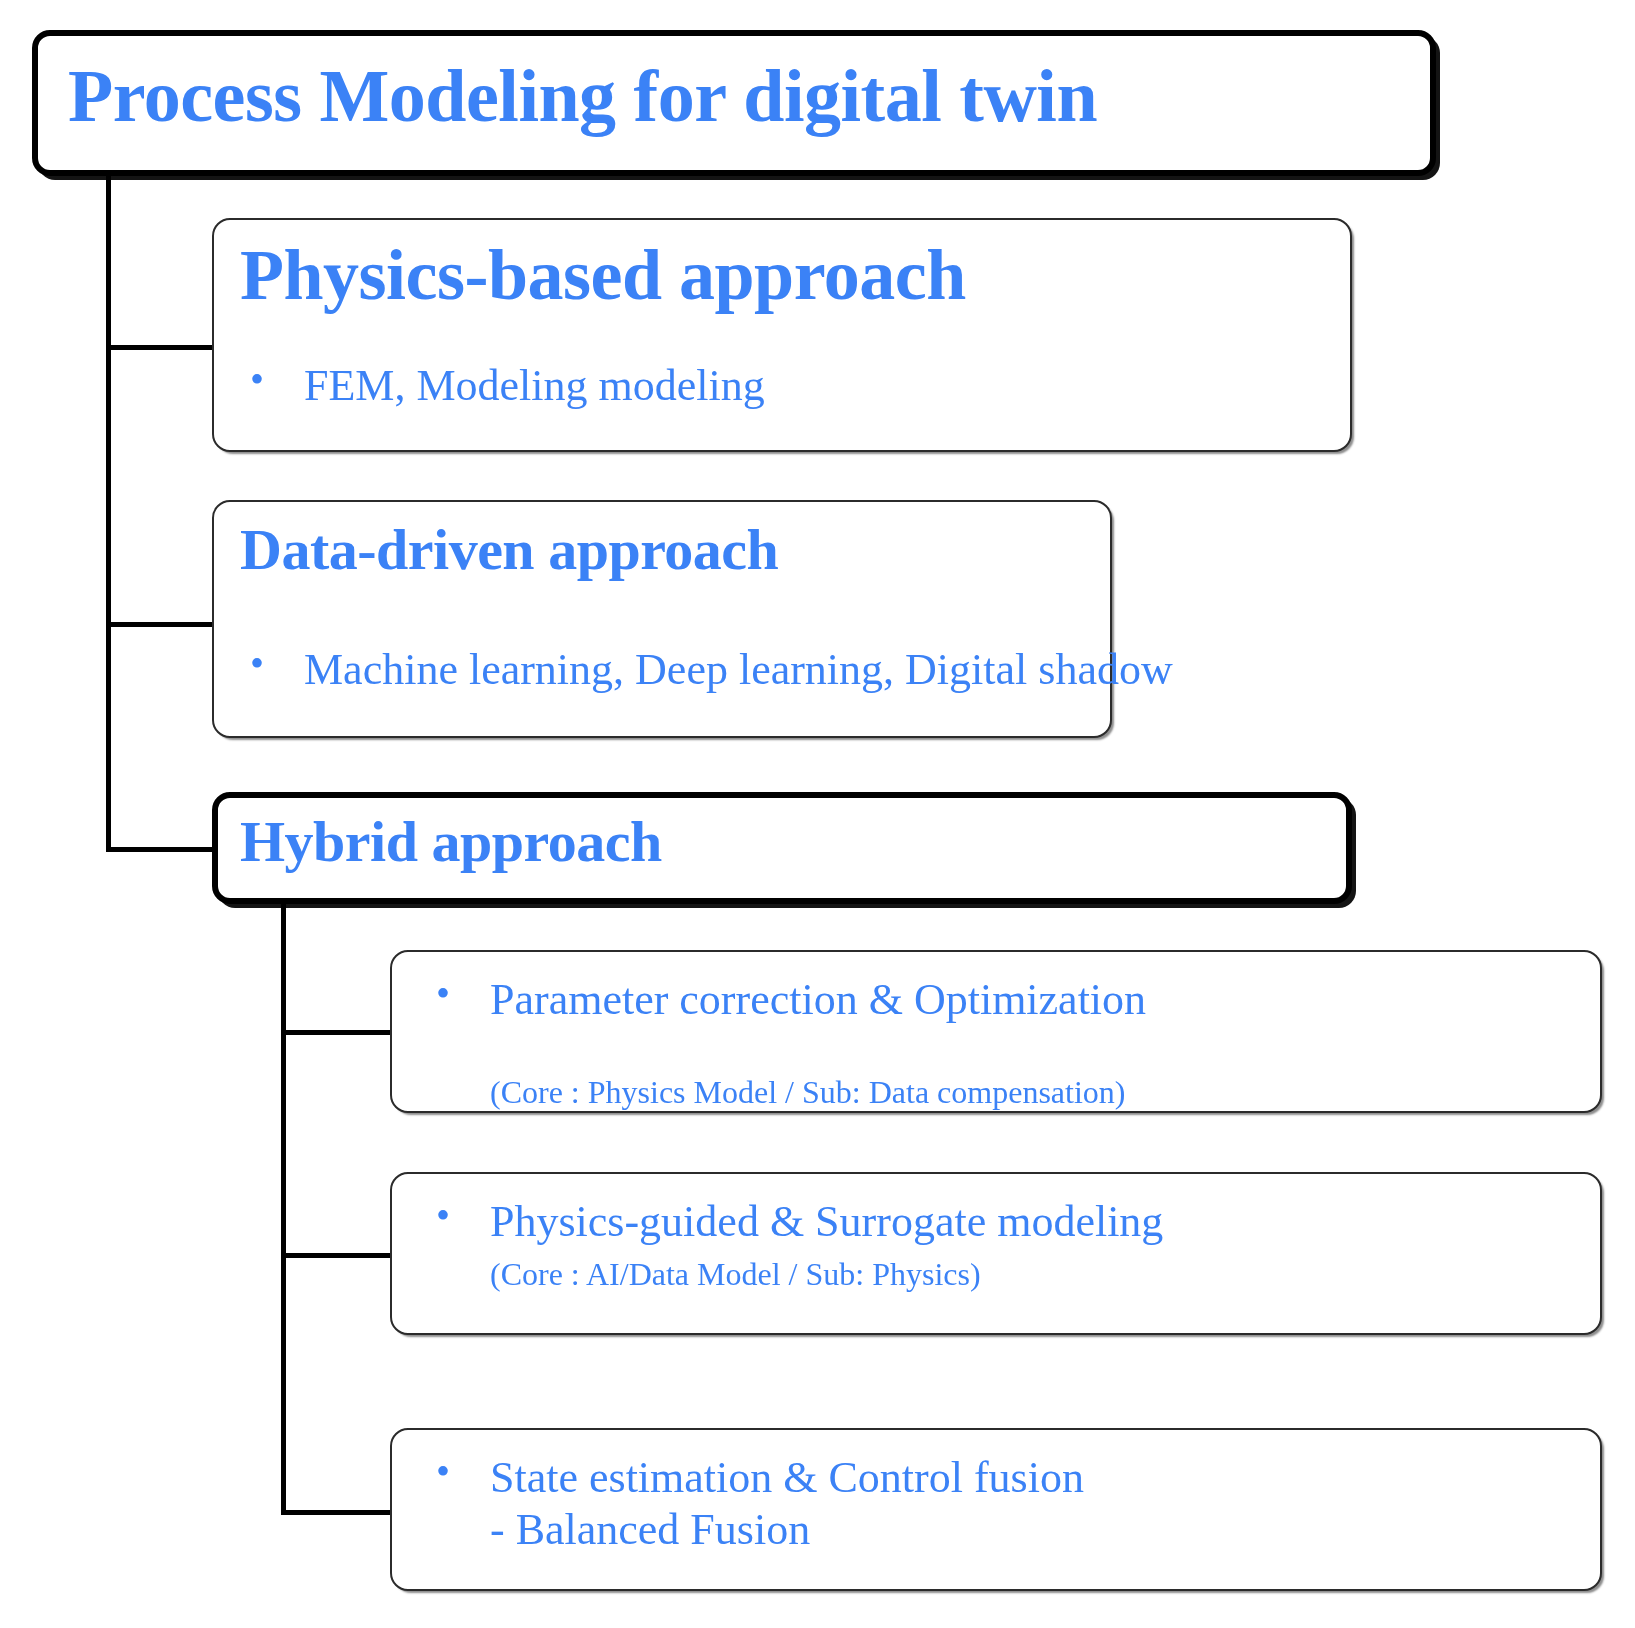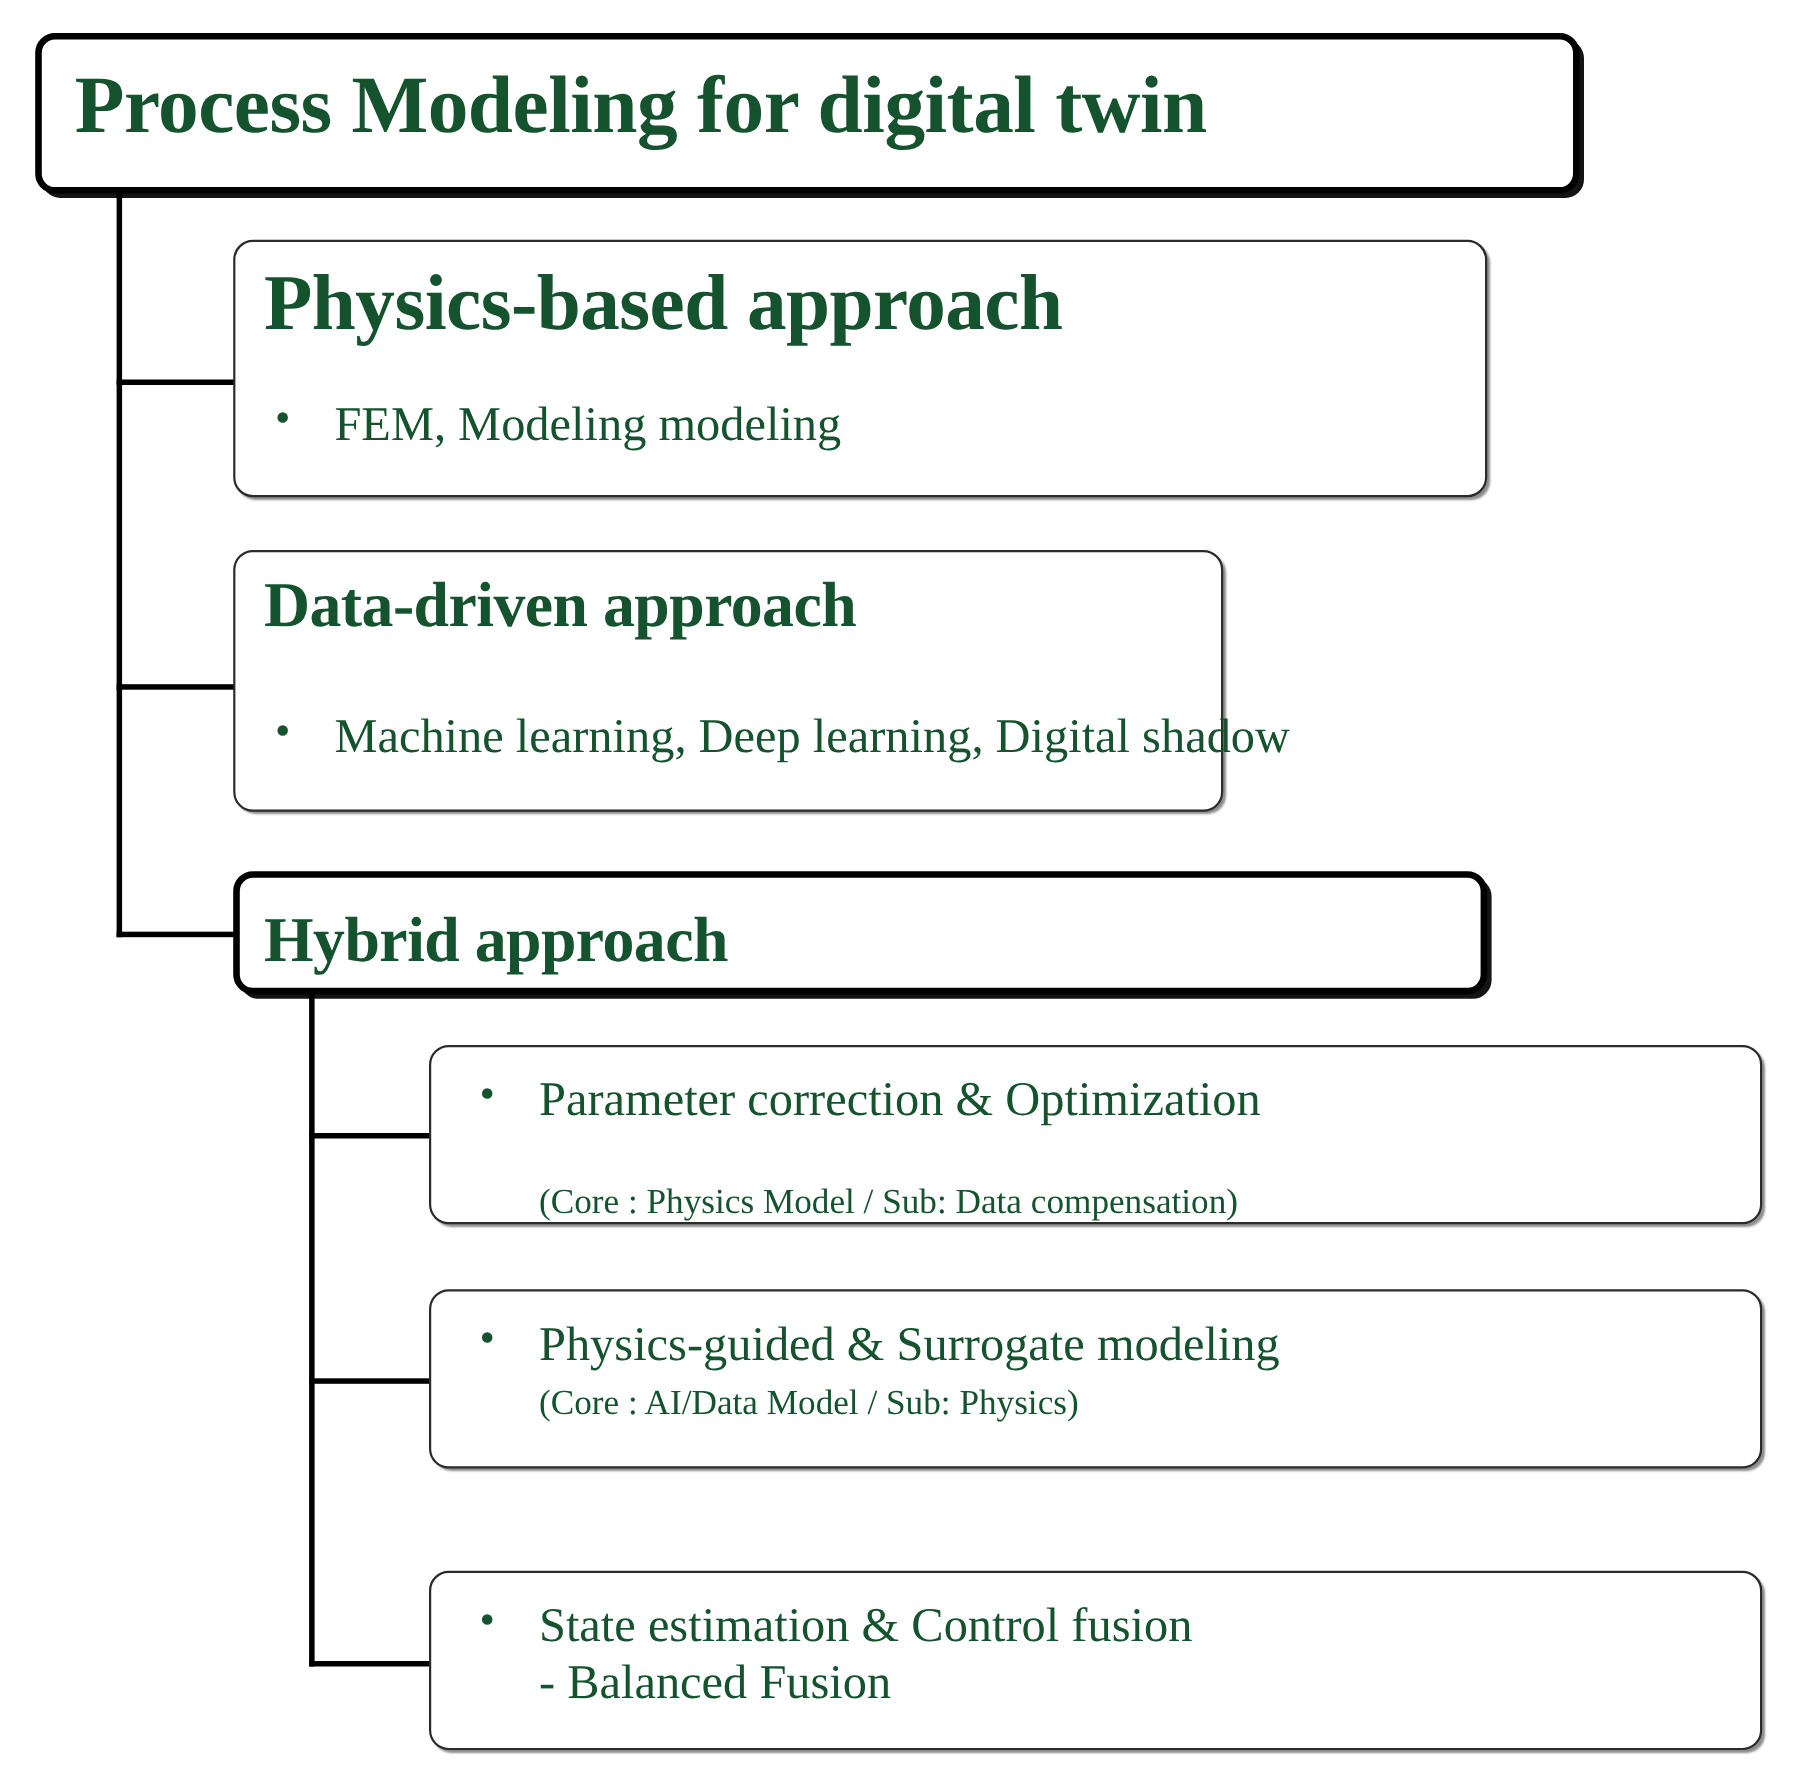--- a/index.html
+++ b/index.html
@@ -6,21 +6,21 @@
     margin: 0;
     padding: 0;
     background: #ffffff;
   }
   #canvas {
     position: relative;
     width: 1635px;
     height: 1628px;
     background: #ffffff;
     font-family: "Liberation Serif", "DejaVu Serif", serif;
-    color: #14532d;
+    color: #3b82f6;
     overflow: hidden;
   }
 
   
   .node {
     position: absolute;
     box-sizing: border-box;
     background: #ffffff;
     border-radius: 18px;
   }
@@ -96,21 +96,21 @@
 
   <div class="node thin" style="left:212px; top:500px; width:900px; height:238px;">
     <div class="node-title" style="left:26px; top:14px; font-size:58px;">Data-driven approach</div>
     <div class="bullet-row" style="left:36px; top:142px; width:1090px; font-size:44px;">
       <span class="bullet-dot">•</span>
       <span class="bullet-text">Machine learning, Deep learning, Digital shadow</span>
     </div>
   </div>
 
   <div class="node thick" style="left:212px; top:792px; width:1140px; height:112px;">
-    <div class="node-title" style="left:22px; top:10px; font-size:58px;margin-top:13px;">Hybrid approach</div>
+    <div class="node-title" style="left:22px; top:10px; font-size:58px;">Hybrid approach</div>
   </div>
 
   <div class="node thin" style="left:390px; top:950px; width:1212px; height:163px;">
     <div class="bullet-row" style="left:44px; top:22px; width:1150px; font-size:44px;">
       <span class="bullet-dot">•</span>
       <span class="bullet-text">Parameter correction &amp; Optimization</span>
     </div>
     <div class="bullet-row" style="left:44px; top:82px; width:1160px; font-size:32px;margin-top:40px;">
       <span class="bullet-dot"></span>
       <span class="bullet-text">(Core : Physics Model  /  Sub: Data compensation)</span>

